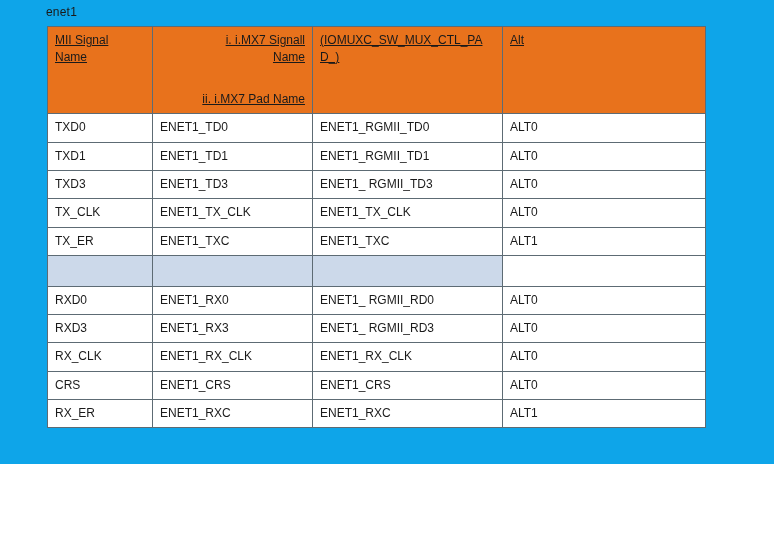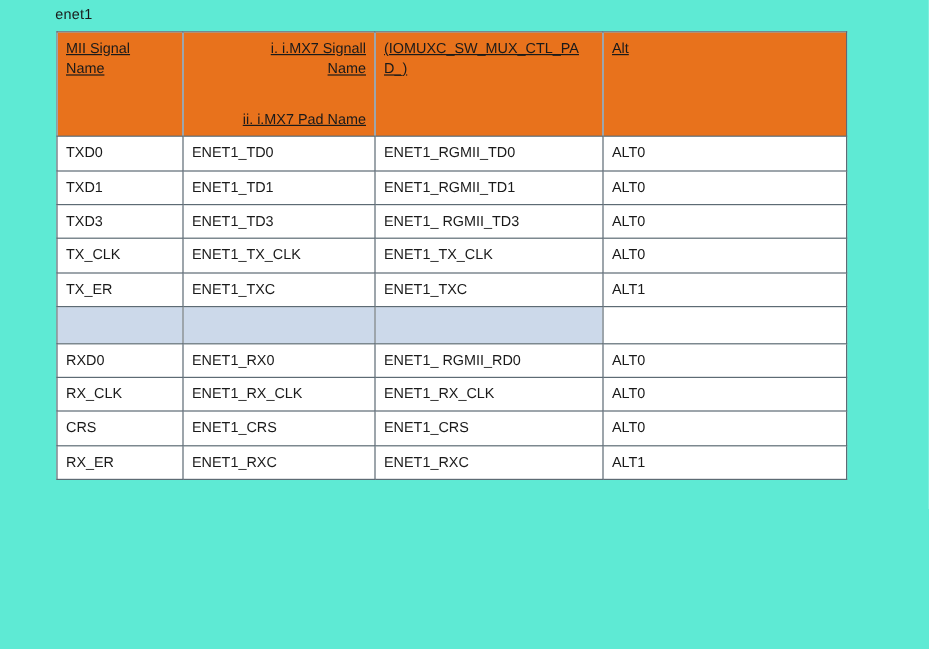--- a/index.html
+++ b/index.html
@@ -11,22 +11,22 @@
     height: 541px;
     background: #ffffff;
     font-family: "Liberation Sans", sans-serif;
     font-size: 12px;
     color: #1a1a1a;
     overflow: hidden;
   }
   .page {
     position: relative;
     width: 774px;
-    height: 541px;
-    background: #5eead4;
+    height: 464px;
+    background: #0ea5e9;
     box-sizing: border-box;
   }
   .caption {
     position: absolute;
     left: 46px;
     top: 5px;
     font-size: 12px;
     color: #1a1a1a;
     letter-spacing: 0.2px;
   }
@@ -159,20 +159,26 @@
             <td>&nbsp;</td>
             <td class="last">&nbsp;</td>
           </tr>
           <tr>
             <td>RXD0</td>
             <td>ENET1_RX0</td>
             <td>ENET1_ RGMII_RD0</td>
             <td>ALT0</td>
           </tr>
           <tr>
+            <td>RXD3</td>
+            <td>ENET1_RX3</td>
+            <td>ENET1_ RGMII_RD3</td>
+            <td>ALT0</td>
+          </tr>
+          <tr>
             <td>RX_CLK</td>
             <td>ENET1_RX_CLK</td>
             <td>ENET1_RX_CLK</td>
             <td>ALT0</td>
           </tr>
           <tr>
             <td>CRS</td>
             <td>ENET1_CRS</td>
             <td>ENET1_CRS</td>
             <td>ALT0</td>

